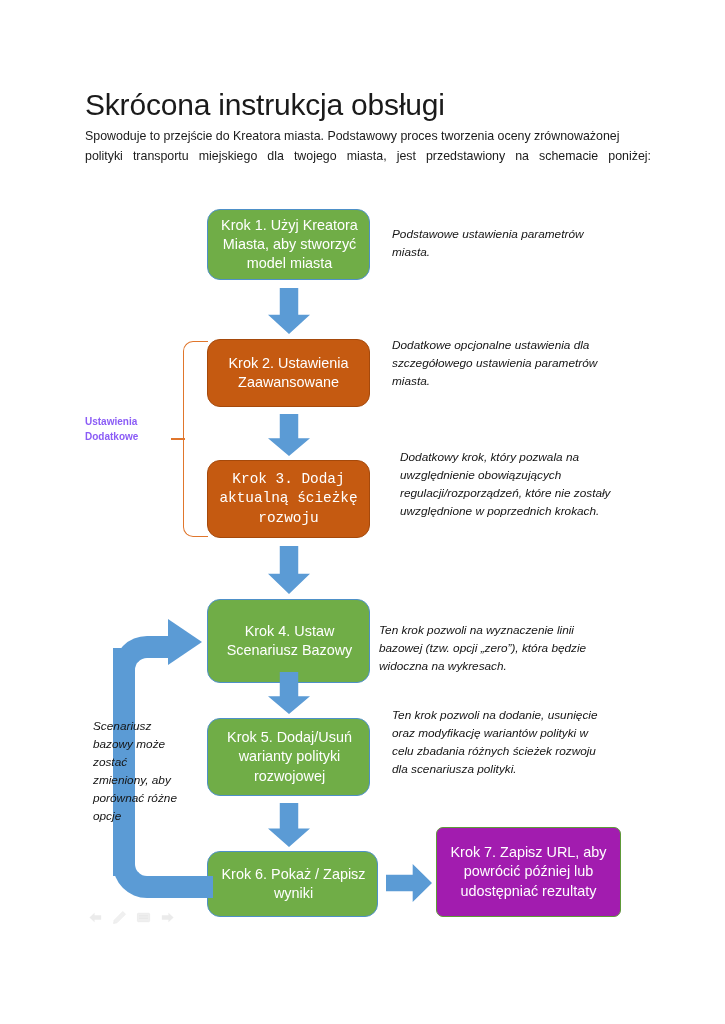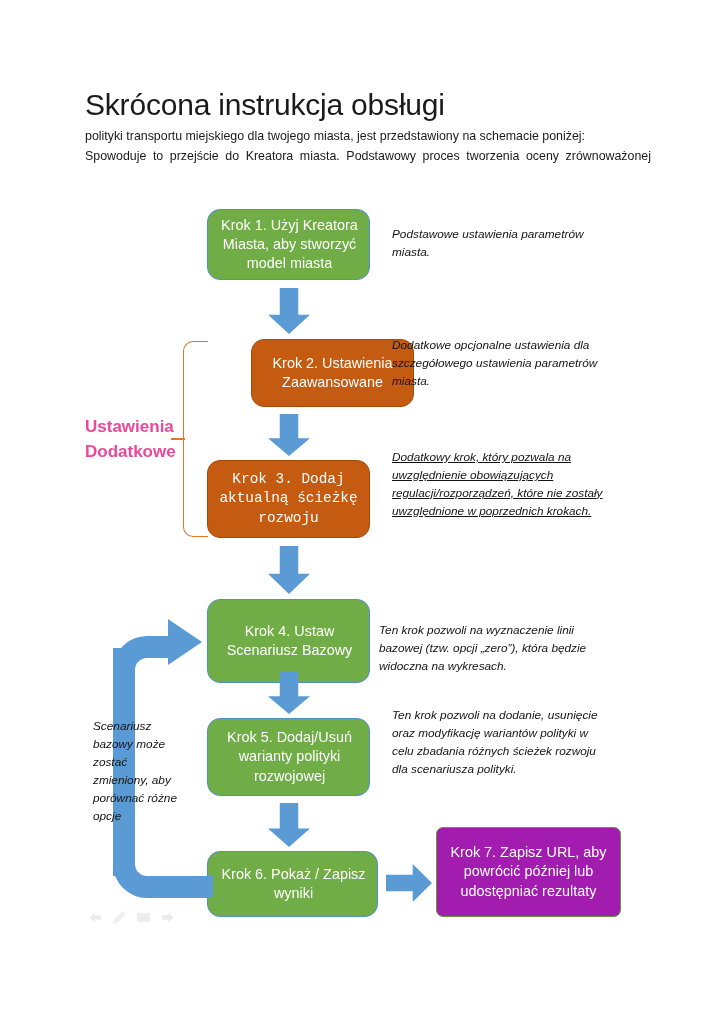--- a/index.html
+++ b/index.html
@@ -63,21 +63,21 @@
     border: 1.6px solid #A5490B;
     border-radius: 13px;
   }
   .node.green-sq {
     background: #a21caf;
     border: 1.6px solid #5E9A38;
     border-radius: 7px;
   }
 
   #node-step1 { left: 207px; top: 209px; width: 163px; height: 71px; }
-  #node-step2 { left: 207px; top: 339px; width: 163px; height: 68px; margin-left: 44px; }
+  #node-step2 { left: 207px; top: 339px; width: 163px; height: 68px; }
   #node-step3 { left: 207px; top: 460px; width: 163px; height: 78px; font-family: Liberation Mono, monospace; }
   #node-step4 { left: 207px; top: 599px; width: 163px; height: 84px; }
   #node-step5 { left: 207px; top: 718px; width: 163px; height: 78px; }
   #node-step6 { left: 207px; top: 851px; width: 171px; height: 66px; }
   #node-step7 { left: 436px; top: 827px; width: 185px; height: 90px; }
 
   
   .arrow-down {
     position: absolute;
     background: #5B9BD5;
@@ -146,38 +146,38 @@
     box-sizing: border-box;
   }
   #bracket-tick {
     position: absolute;
     left: 171px; top: 438px; width: 14px; height: 1.8px;
     background: #E0762C;
   }
   #bracket-label {
     position: absolute;
     left: 85px; top: 415px; width: 88px;
-    color: #ec4899;
-    font-size: 17px;
+    color: #8b5cf6;
+    font-size: 10px;
     font-weight: 700;
     line-height: 1.45;
   }
 
   
   .note {
     position: absolute;
     font-family: "Liberation Sans", sans-serif;
     font-style: italic;
     font-size: 11.8px;
     line-height: 1.52;
     color: #141414;
   }
   #note-1 { left: 392px; top: 226px; width: 210px; }
   #note-2 { left: 392px; top: 337px; width: 220px; }
-  #note-3 { left: 392px; top: 449px; width: 230px; text-decoration: underline; }
+  #note-3 { left: 400px; top: 449px; width: 230px; }
   #note-4 { left: 379px; top: 594px; width: 218px; margin-top: 28px; }
   #note-5 { left: 392px; top: 707px; width: 215px; }
   #note-loop {
     left: 93px; top: 718px; width: 90px;
     font-family: "Liberation Sans", sans-serif;
     font-style: italic;
     font-size: 11.8px;
     line-height: 1.52;
     color: #141414;
     position: absolute;
@@ -193,22 +193,22 @@
     opacity: 0.5;
   }
   #mini-toolbar .mi { width: 15px; height: 15px; display: block; }
 </style>
 </head>
 <body>
 
 <div id="page-title">Skrócona instrukcja obsługi</div>
 
 <div id="intro">
+  <span class="l">Spowoduje to przejście do Kreatora miasta. Podstawowy proces tworzenia oceny zrównoważonej</span>
   <span class="l">polityki transportu miejskiego dla twojego miasta, jest przedstawiony na schemacie poniżej:</span>
-  <span class="l">Spowoduje to przejście do Kreatora miasta. Podstawowy proces tworzenia oceny zrównoważonej</span>
 </div>
 
 <div class="node green" id="node-step1">Krok 1. Użyj Kreatora Miasta, aby stworzyć model miasta</div>
 <div class="node orange" id="node-step2">Krok 2. Ustawienia Zaawansowane</div>
 <div class="node orange" id="node-step3">Krok 3. Dodaj aktualną ścieżkę rozwoju</div>
 <div class="node green" id="node-step4">Krok 4. Ustaw Scenariusz Bazowy</div>
 <div class="node green" id="node-step5">Krok 5. Dodaj/Usuń warianty polityki rozwojowej</div>
 <div class="node green" id="node-step6">Krok 6. Pokaż / Zapisz wyniki</div>
 <div class="node green-sq" id="node-step7">Krok 7. Zapisz URL, aby powrócić później lub udostępniać rezultaty</div>
 

